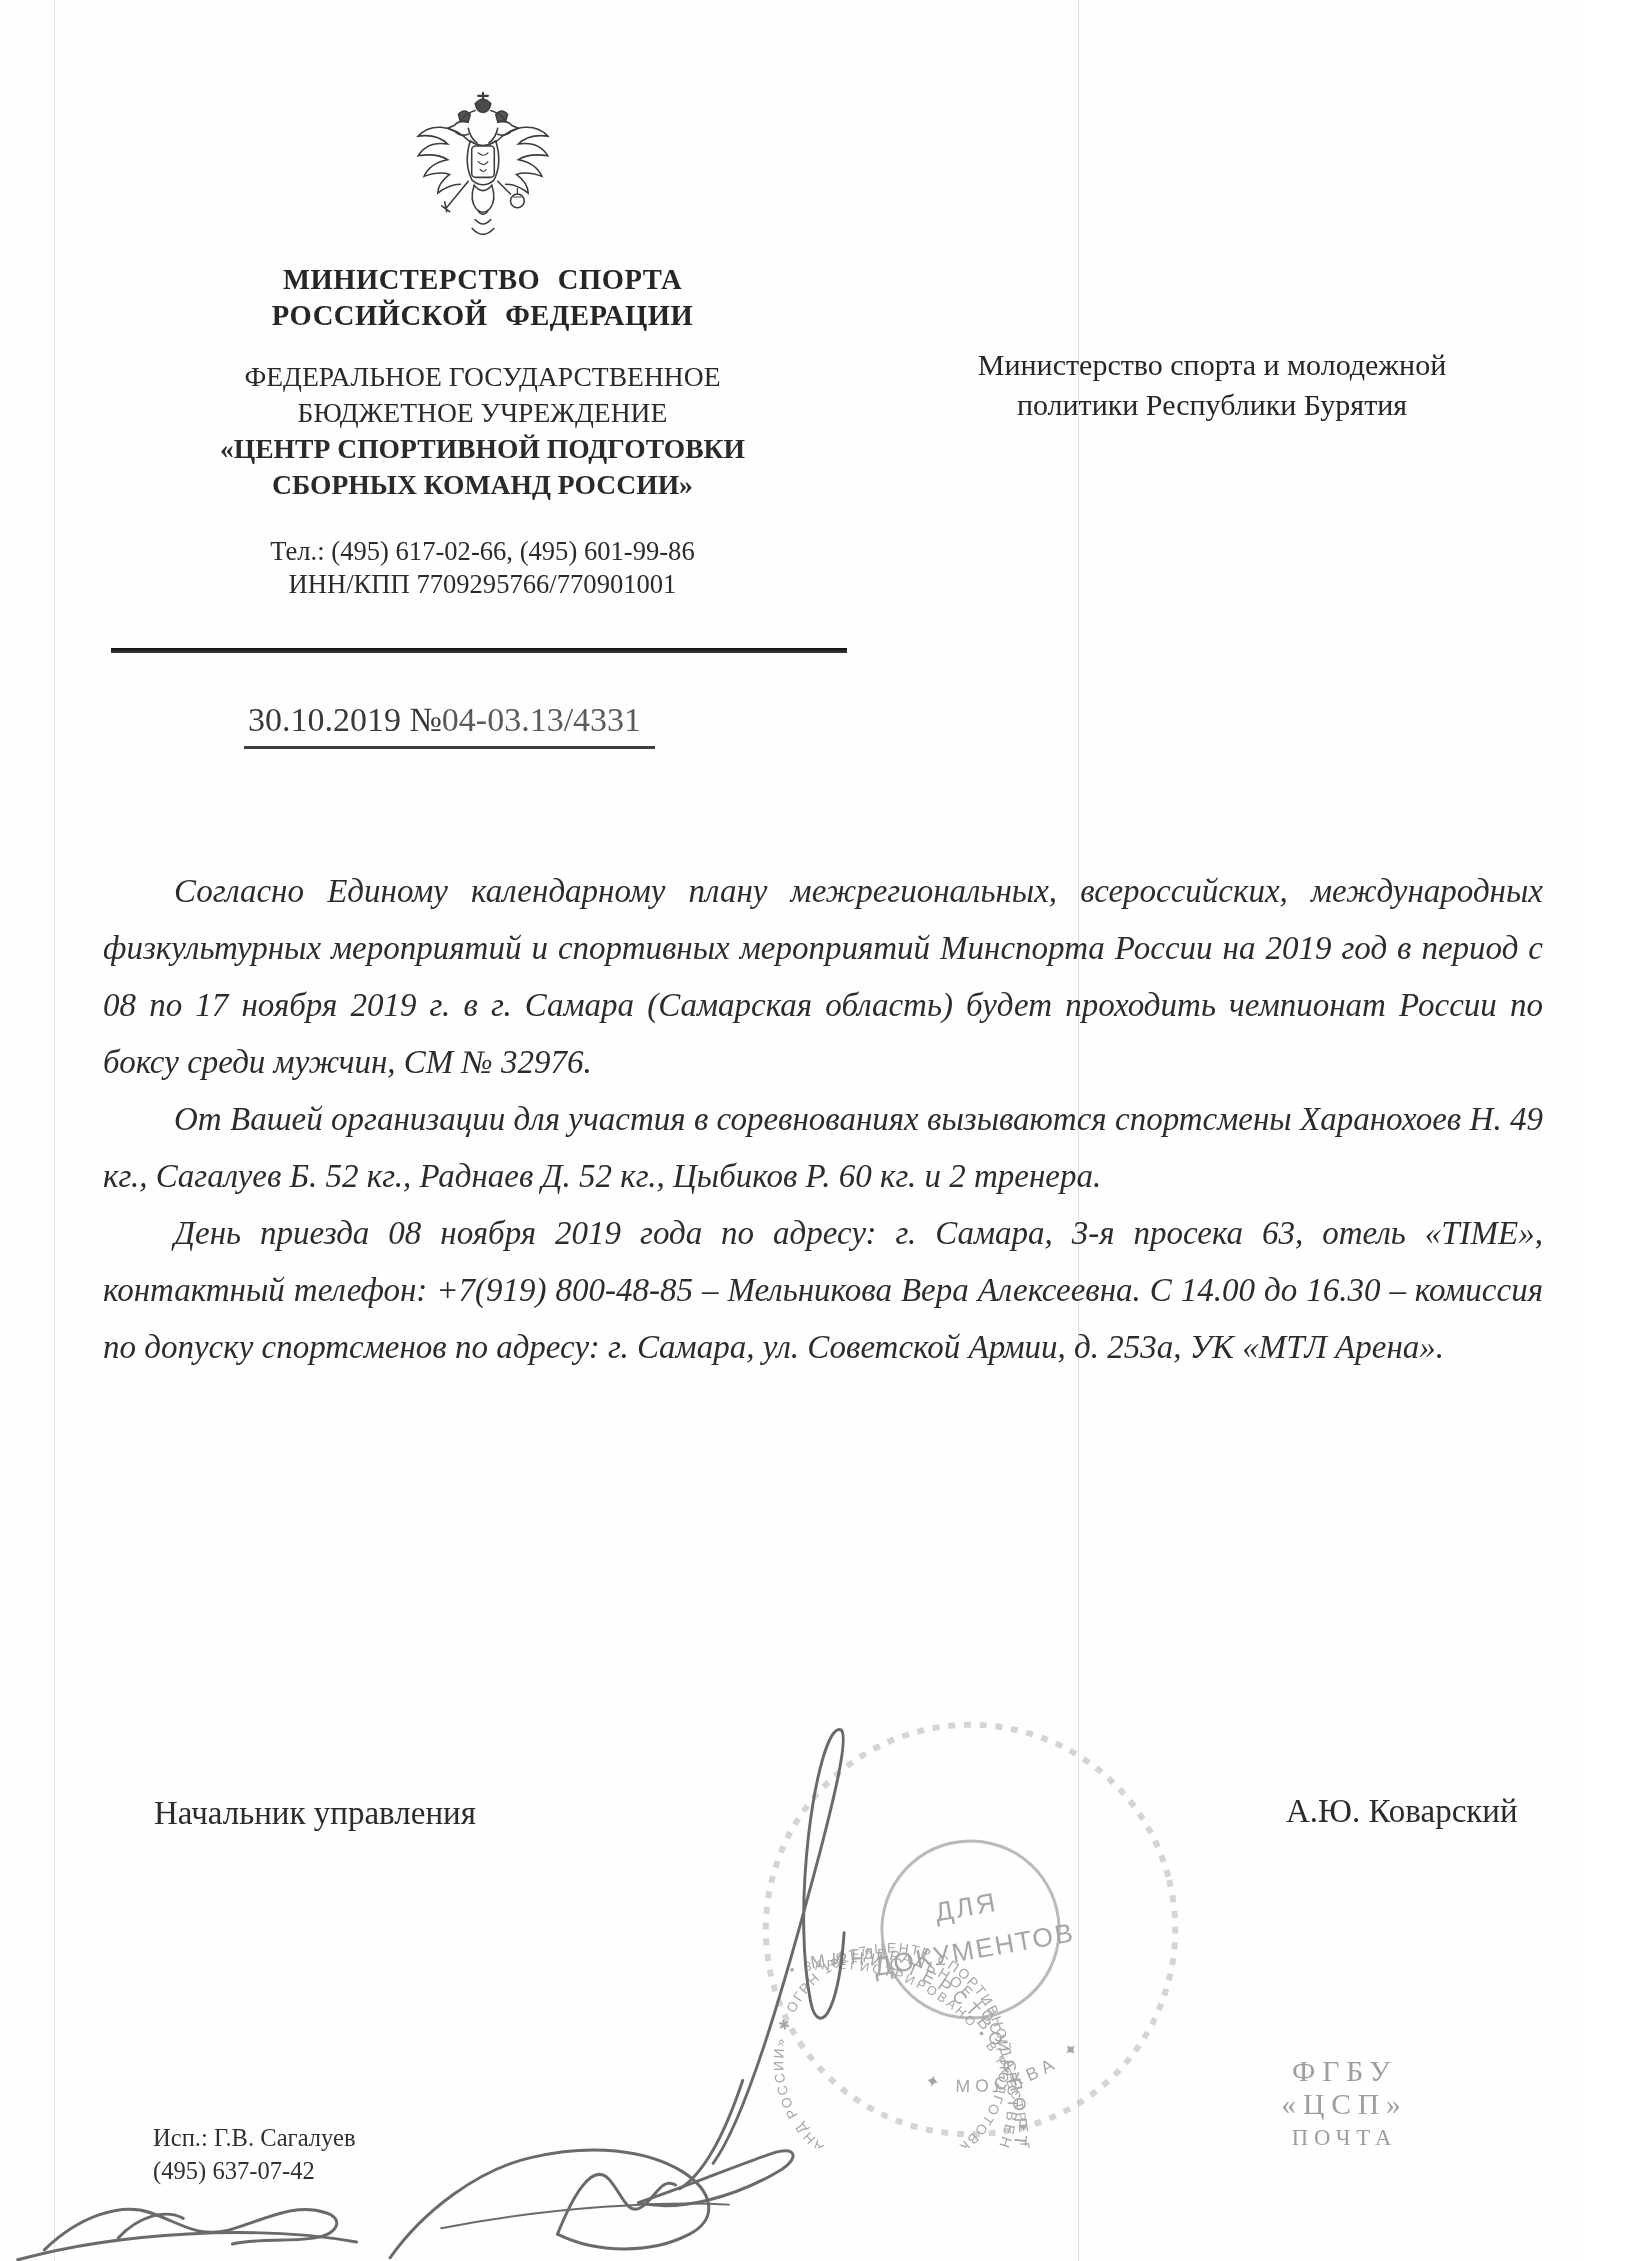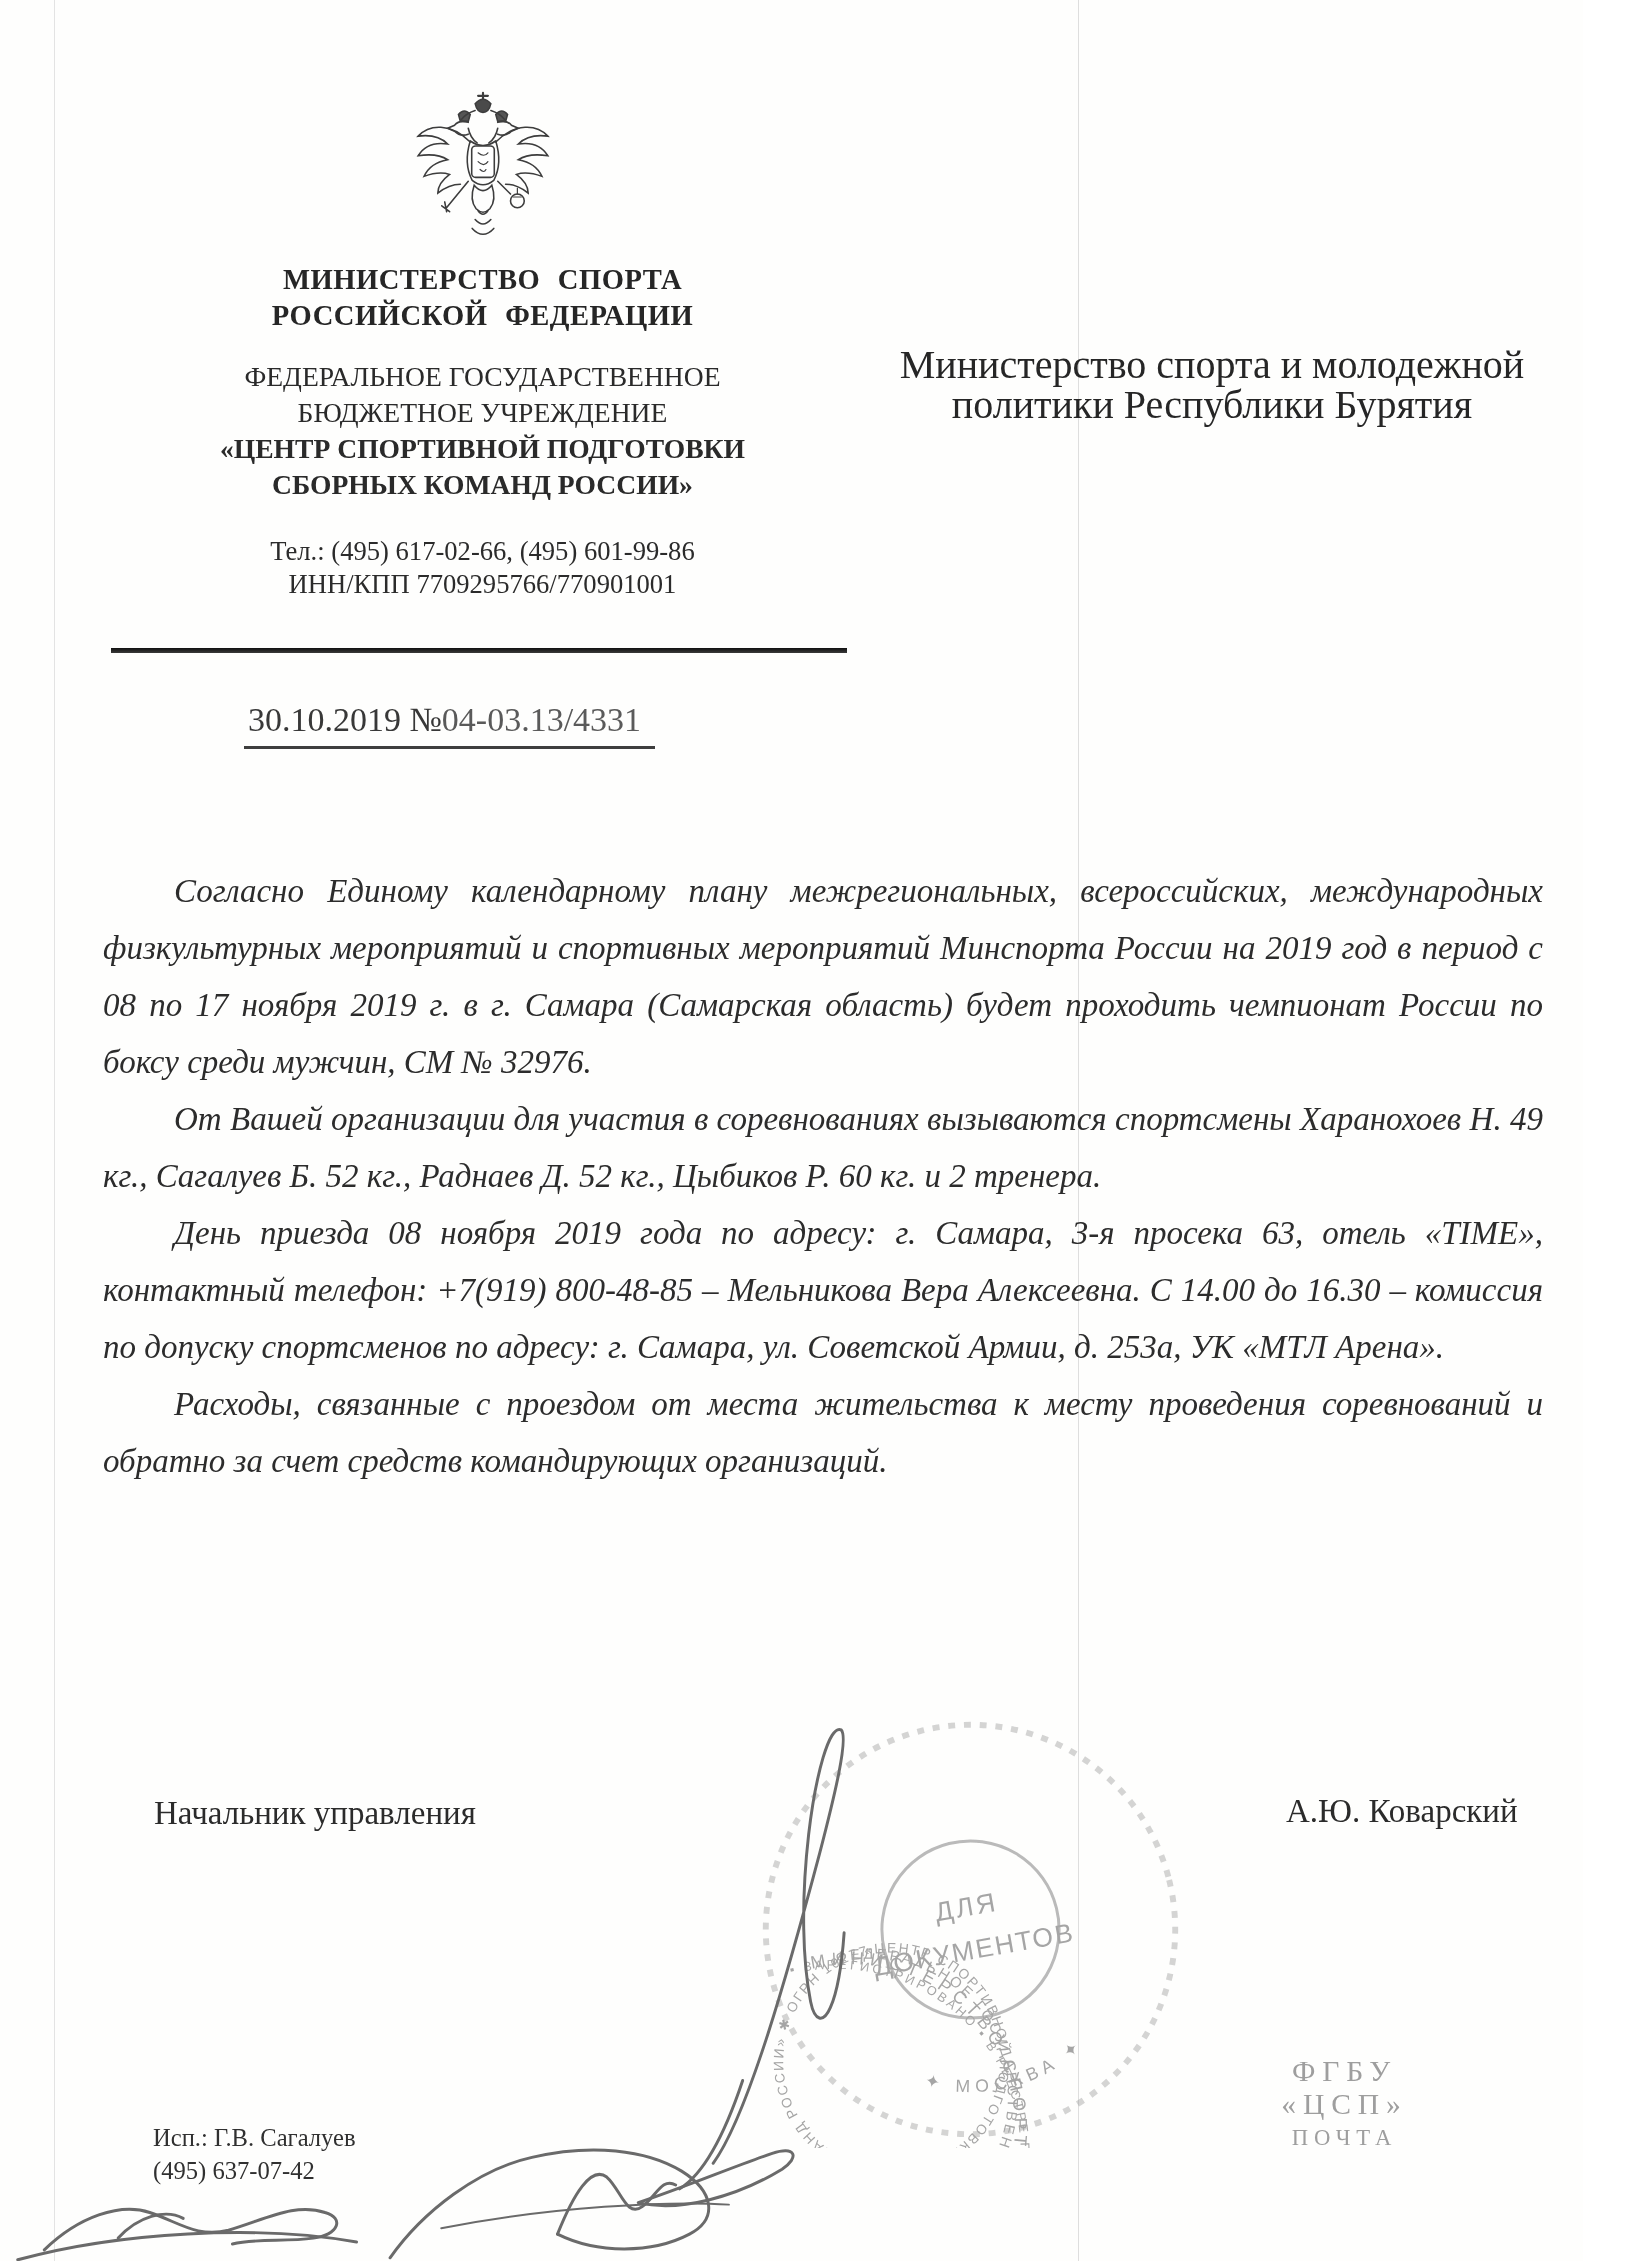--- a/index.html
+++ b/index.html
@@ -15,21 +15,21 @@
   .left-col{position:absolute;left:108px;top:87px;width:749px;text-align:center;}
   .emblem{display:inline-block;margin-bottom:5.9px;}
   .ministry{font-weight:bold;font-size:28.6px;line-height:36px;word-spacing:9.9px;color:#262626;letter-spacing:0.5px;}
   .org{margin-top:25.6px;font-size:27.6px;line-height:36px;color:#2a2a2a;}
   .org .b{font-weight:bold;}
   .addr{margin-top:31.5px;font-size:26.6px;line-height:33px;color:#2b2b2b;}
   .divider{position:absolute;left:111px;top:648px;width:736px;height:4.9px;background:linear-gradient(#101010,#3a3a3a);}
 
   
   .recipient{position:absolute;left:867px;top:345px;width:690px;text-align:center;
-             font-size:40px;line-height:40px;color:#262626;}
+             font-size:30px;line-height:40px;color:#262626;}
 
   
   .ref{position:absolute;left:244px;top:701px;font-size:34px;color:#383838;
        border-bottom:3px solid #3e3e3e;padding:0 13.8px 6.9px 3.9px;}
   .ref .num{color:#5a5a5a;}
 
   
   .body-text{position:absolute;left:103px;top:863px;width:1440px;
              font-size:33px;line-height:57px;text-align:justify;color:#2c2c2c;font-style:italic;}
   .body-text p{margin:0;text-indent:71px;}
@@ -111,21 +111,20 @@
     <div>Министерство спорта и молодежной</div>
     <div>политики Республики Бурятия</div>
   </div>
 
   <div class="ref"><span>30.10.2019 №</span><span class="num">04-03.13/4331</span></div>
 
   <div class="body-text">
     <p>Согласно Единому календарному плану межрегиональных, всероссийских, международных физкультурных мероприятий и спортивных мероприятий Минспорта России на 2019 год в период с 08 по 17 ноября 2019 г. в г. Самара (Самарская область) будет проходить чемпионат России по боксу среди мужчин, СМ № 32976.</p>
     <p>От Вашей организации для участия в соревнованиях вызываются спортсмены Харанохоев Н. 49 кг., Сагалуев Б. 52 кг., Раднаев Д. 52 кг., Цыбиков Р. 60 кг. и 2 тренера.</p>
     <p>День приезда 08 ноября 2019 года по адресу: г. Самара, 3-я просека 63, отель «TIME», контактный телефон: +7(919) 800-48-85 – Мельникова Вера Алексеевна. С 14.00 до 16.30 – комиссия по допуску спортсменов по адресу: г. Самара, ул. Советской Армии, д. 253а, УК «МТЛ Арена».</p>
-    <p>Расходы, связанные с проездом от места жительства к месту проведения соревнований и обратно за счет средств командирующих организаций.</p>
   </div>
 
   <div class="sig-title">Начальник управления</div>
   <div class="sig-name">А.Ю. Коварский</div>
 
   <svg class="stamp" width="437" height="437" viewBox="0 0 444 444">
     <defs>
       <path id="rOuter" d="M34,222 A188,188 0 1,1 33.9,222"></path>
       <path id="rMiddle" d="M56,222 A166,166 0 1,1 55.9,222"></path>
       <path id="rInner" d="M82,222 A140,140 0 1,1 81.9,222"></path>

